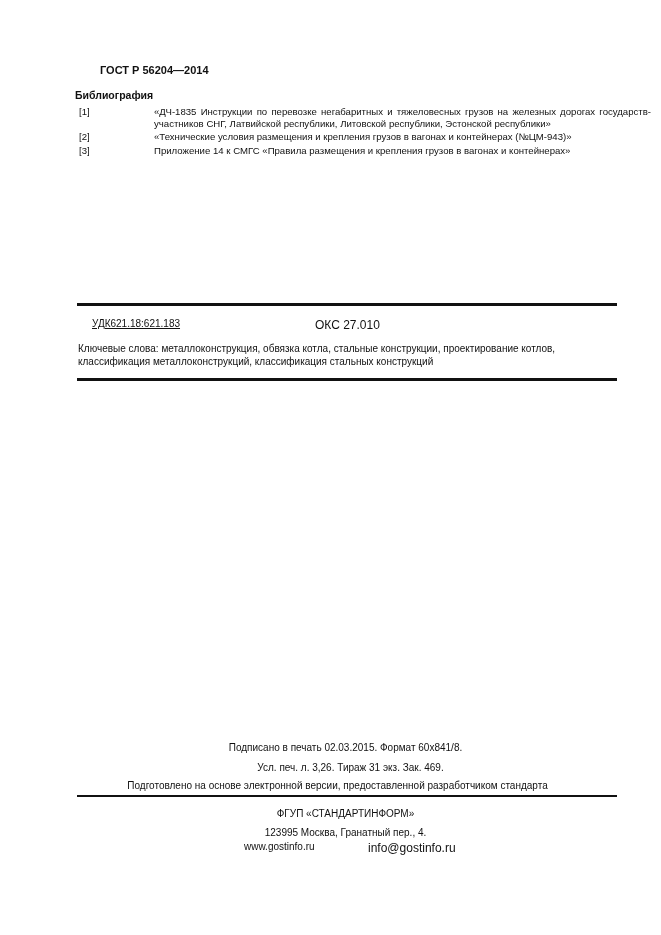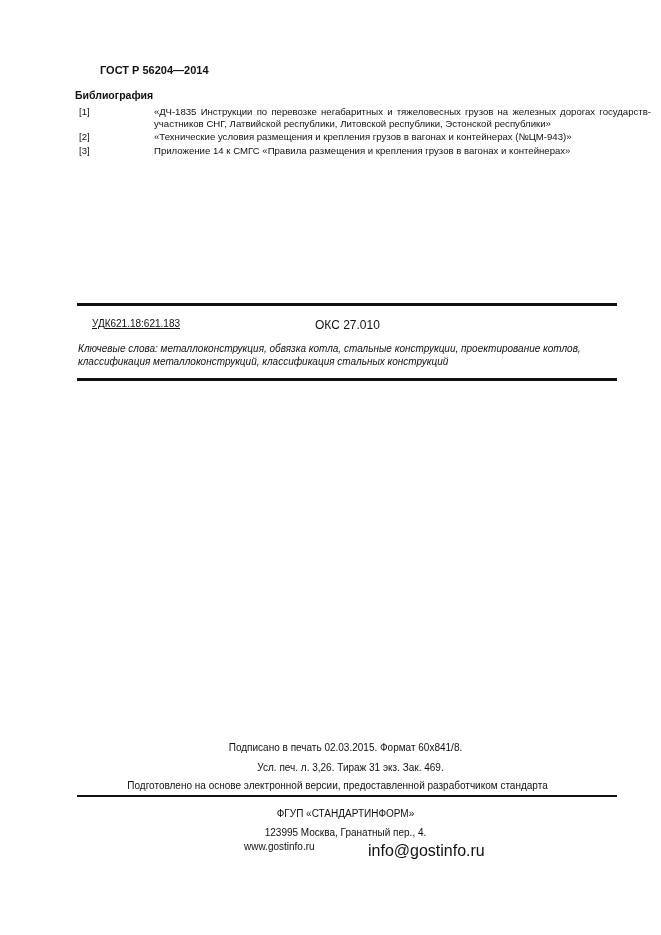--- a/index.html
+++ b/index.html
@@ -38,26 +38,26 @@
 
   <div class="abs bib-num" style="top:145px;">[3]</div>
   <div class="abs bib-text" style="top:145px;">Приложение 14 к СМГС «Правила размещения и крепления грузов в вагонах и контейнерах»</div>
 </div>
 
 <div class="rule-thick" style="top:303px;"></div>
 
 <div class="abs" style="left:92px; top:318px; font-size:10px;text-decoration:underline;">УДК621.18:621.183</div>
 <div class="abs" style="left:315px; top:318px; font-size:12px;">ОКС 27.010</div>
 
-<div class="abs kw" style="top:342px;font-style:italic;">Ключевые слова: металлоконструкция, обвязка котла, стальные конструкции, проектирование котлов, классификация металлоконструкций, классификация стальных конструкций</div>
+<div class="abs kw" style="top:342px;">Ключевые слова: металлоконструкция, обвязка котла, стальные конструкции, проектирование котлов, классификация металлоконструкций, классификация стальных конструкций</div>
 
 <div class="rule-thick" style="top:378px;"></div>
 
 <div class="abs center" style="top:742px; padding-left:30px;">Подписано в печать 02.03.2015. Формат 60x841/8.</div>
 <div class="abs center" style="top:762px; padding-left:40px;">Усл. печ. л. 3,26.  Тираж 31 экз.  Зак. 469.</div>
 <div class="abs center" style="top:780px; padding-left:14px;">Подготовлено на основе электронной версии, предоставленной разработчиком стандарта</div>
 
 <div class="rule-thin" style="top:795px;"></div>
 
 <div class="abs center" style="top:808px; padding-left:30px;">ФГУП «СТАНДАРТИНФОРМ»</div>
 <div class="abs center" style="top:827px; padding-left:30px;">123995 Москва, Гранатный пер., 4.</div>
 <div class="abs" style="left:244px; top:841px; font-size:10px;">www.gostinfo.ru</div>
-<div class="abs" style="left:368px; top:841px; font-size:16px;">info@gostinfo.ru</div>
+<div class="abs" style="left:368px; top:841px; font-size:12px;">info@gostinfo.ru</div>
 
 </body></html>

